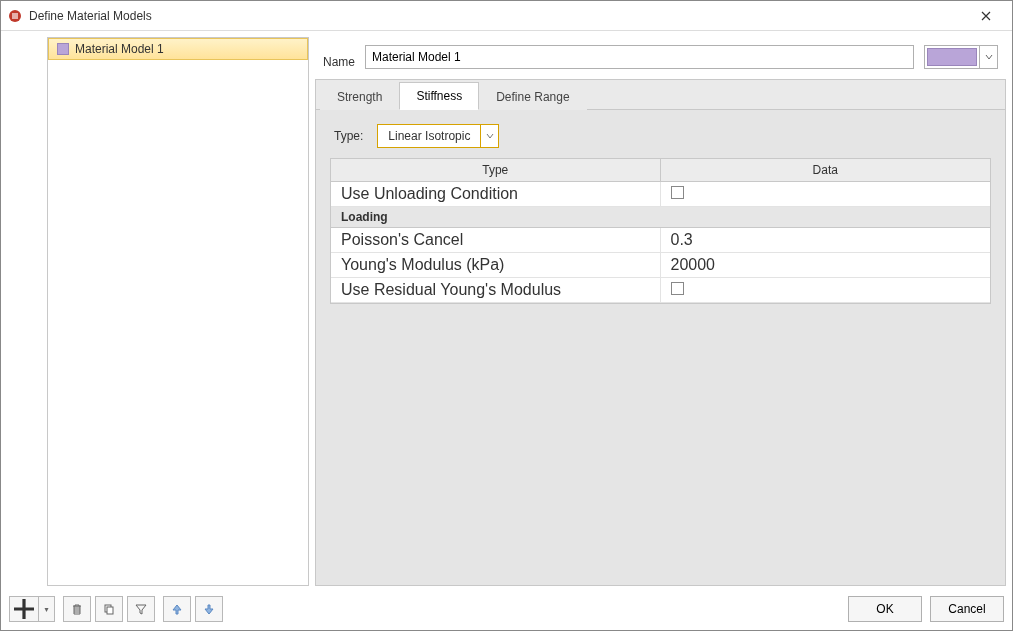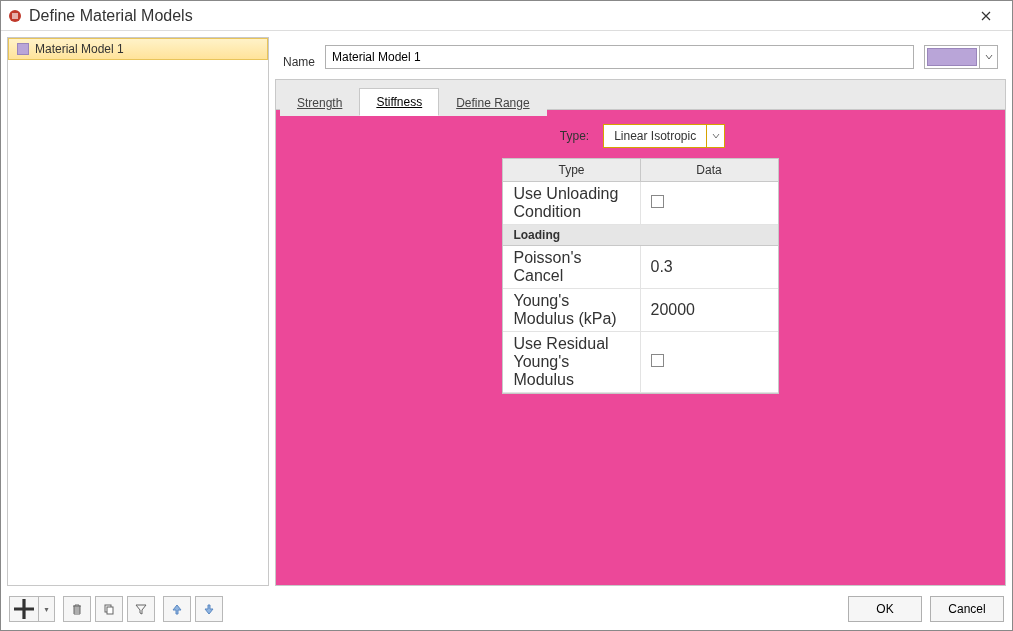--- a/index.html
+++ b/index.html
@@ -25,38 +25,39 @@
       display: flex;
       align-items: center;
       padding: 0 6px;
       border-bottom: 1px solid #ddd;
     }
     .titlebar .icon {
       width: 16px; height: 16px;
       margin-right: 6px;
       display: inline-flex; align-items: center; justify-content: center;
     }
-    .titlebar .title { flex: 1; font-size: 16px; }
+    .titlebar .title { flex: 1; font-size: 12px; }
     .titlebar .close {
       width: 40px; height: 28px;
       display: flex; align-items: center; justify-content: center;
       cursor: pointer;
     }
     .client {
       flex: 1;
       display: flex;
       flex-direction: column;
       padding: 6px;
       gap: 6px;
     }
     .top-split {
       flex: 1;
       display: flex;
       gap: 6px;
       min-height: 0;
+      margin-left: 40px;
     }
     .left-panel {
       width: 262px;
       border: 1px solid #c8c8c8;
       background: #fff;
       display: flex;
       flex-direction: column;
     }
     .material-item {
       display: flex;
@@ -130,39 +131,37 @@
       height: 30px;
     }
     .tab {
       padding: 6px 16px;
       font-size: 12px;
       color: #444;
       border: 1px solid transparent;
       border-bottom: none;
       cursor: pointer;
       position: relative;
-      top: 7px;
+      top: 1px;
       background: #eaeaea;
-      text-decoration: underline;
     }
     .tab.active {
       background: #fff;
       border: 1px solid #c8c8c8;
       border-bottom: 1px solid #fff;
       color: #000;
     }
     .tab-content {
       flex: 1;
       border: 1px solid #c8c8c8;
-      background: #ec4899;
+      background: #e5e5e5;
       padding: 14px;
       display: flex;
       flex-direction: column;
       min-height: 0;
-      align-items: center;
     }
     .type-row {
       display: flex;
       align-items: center;
       gap: 14px;
       margin-bottom: 10px;
       padding-left: 4px;
     }
     .type-select {
       display: flex;

